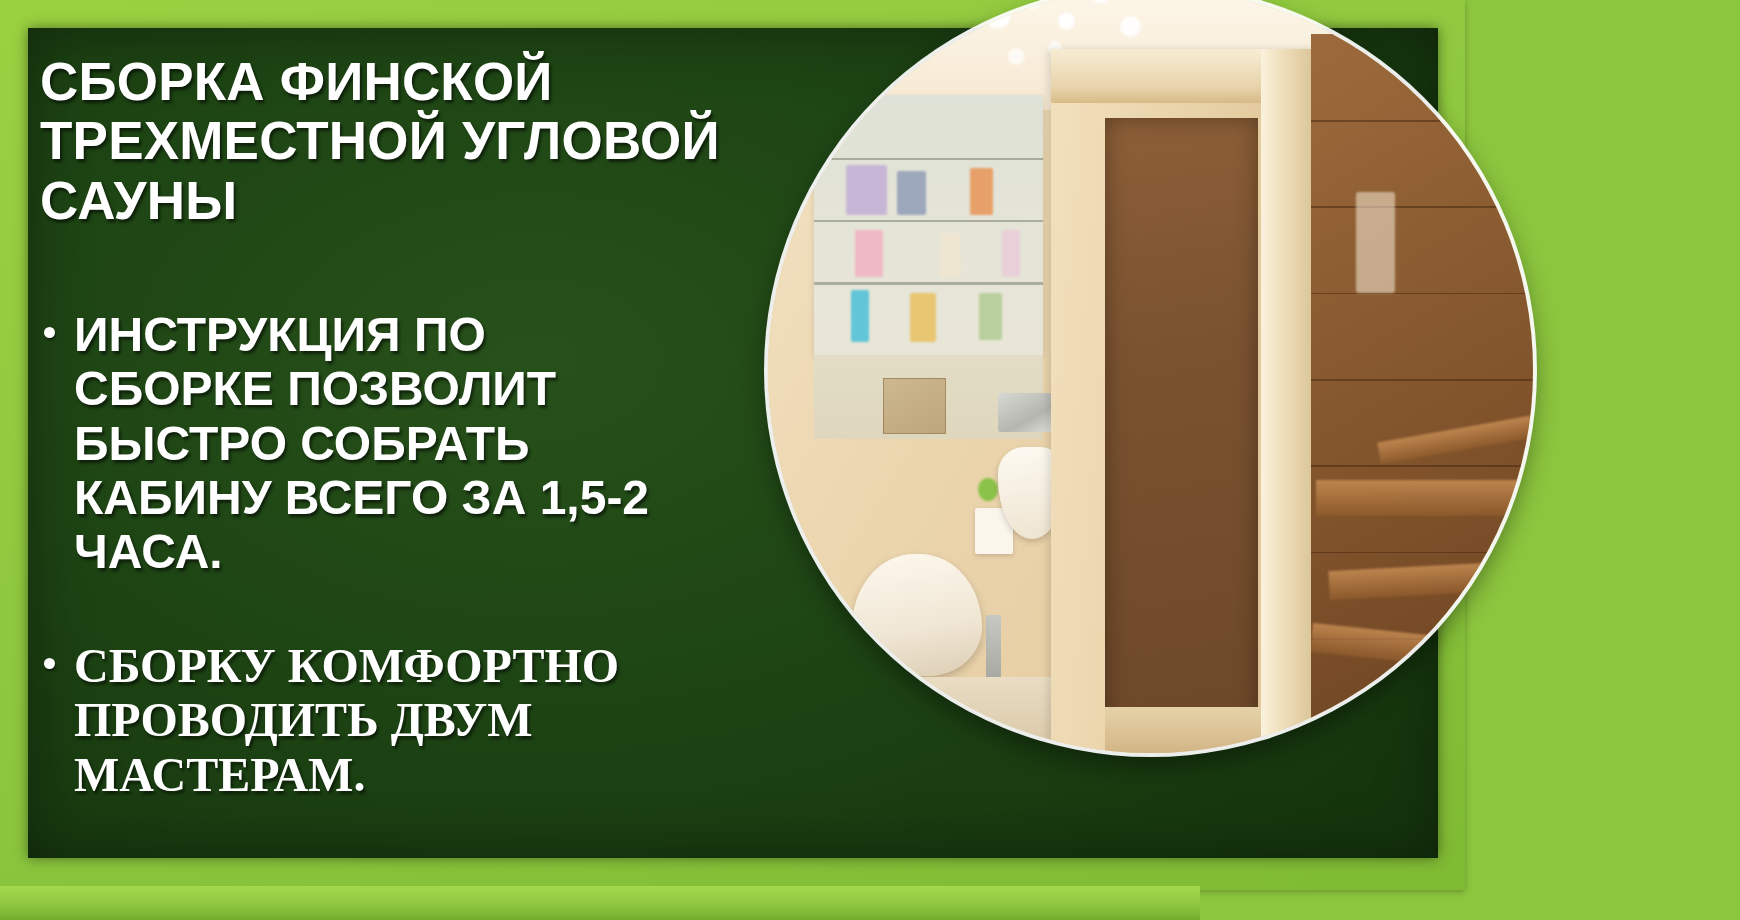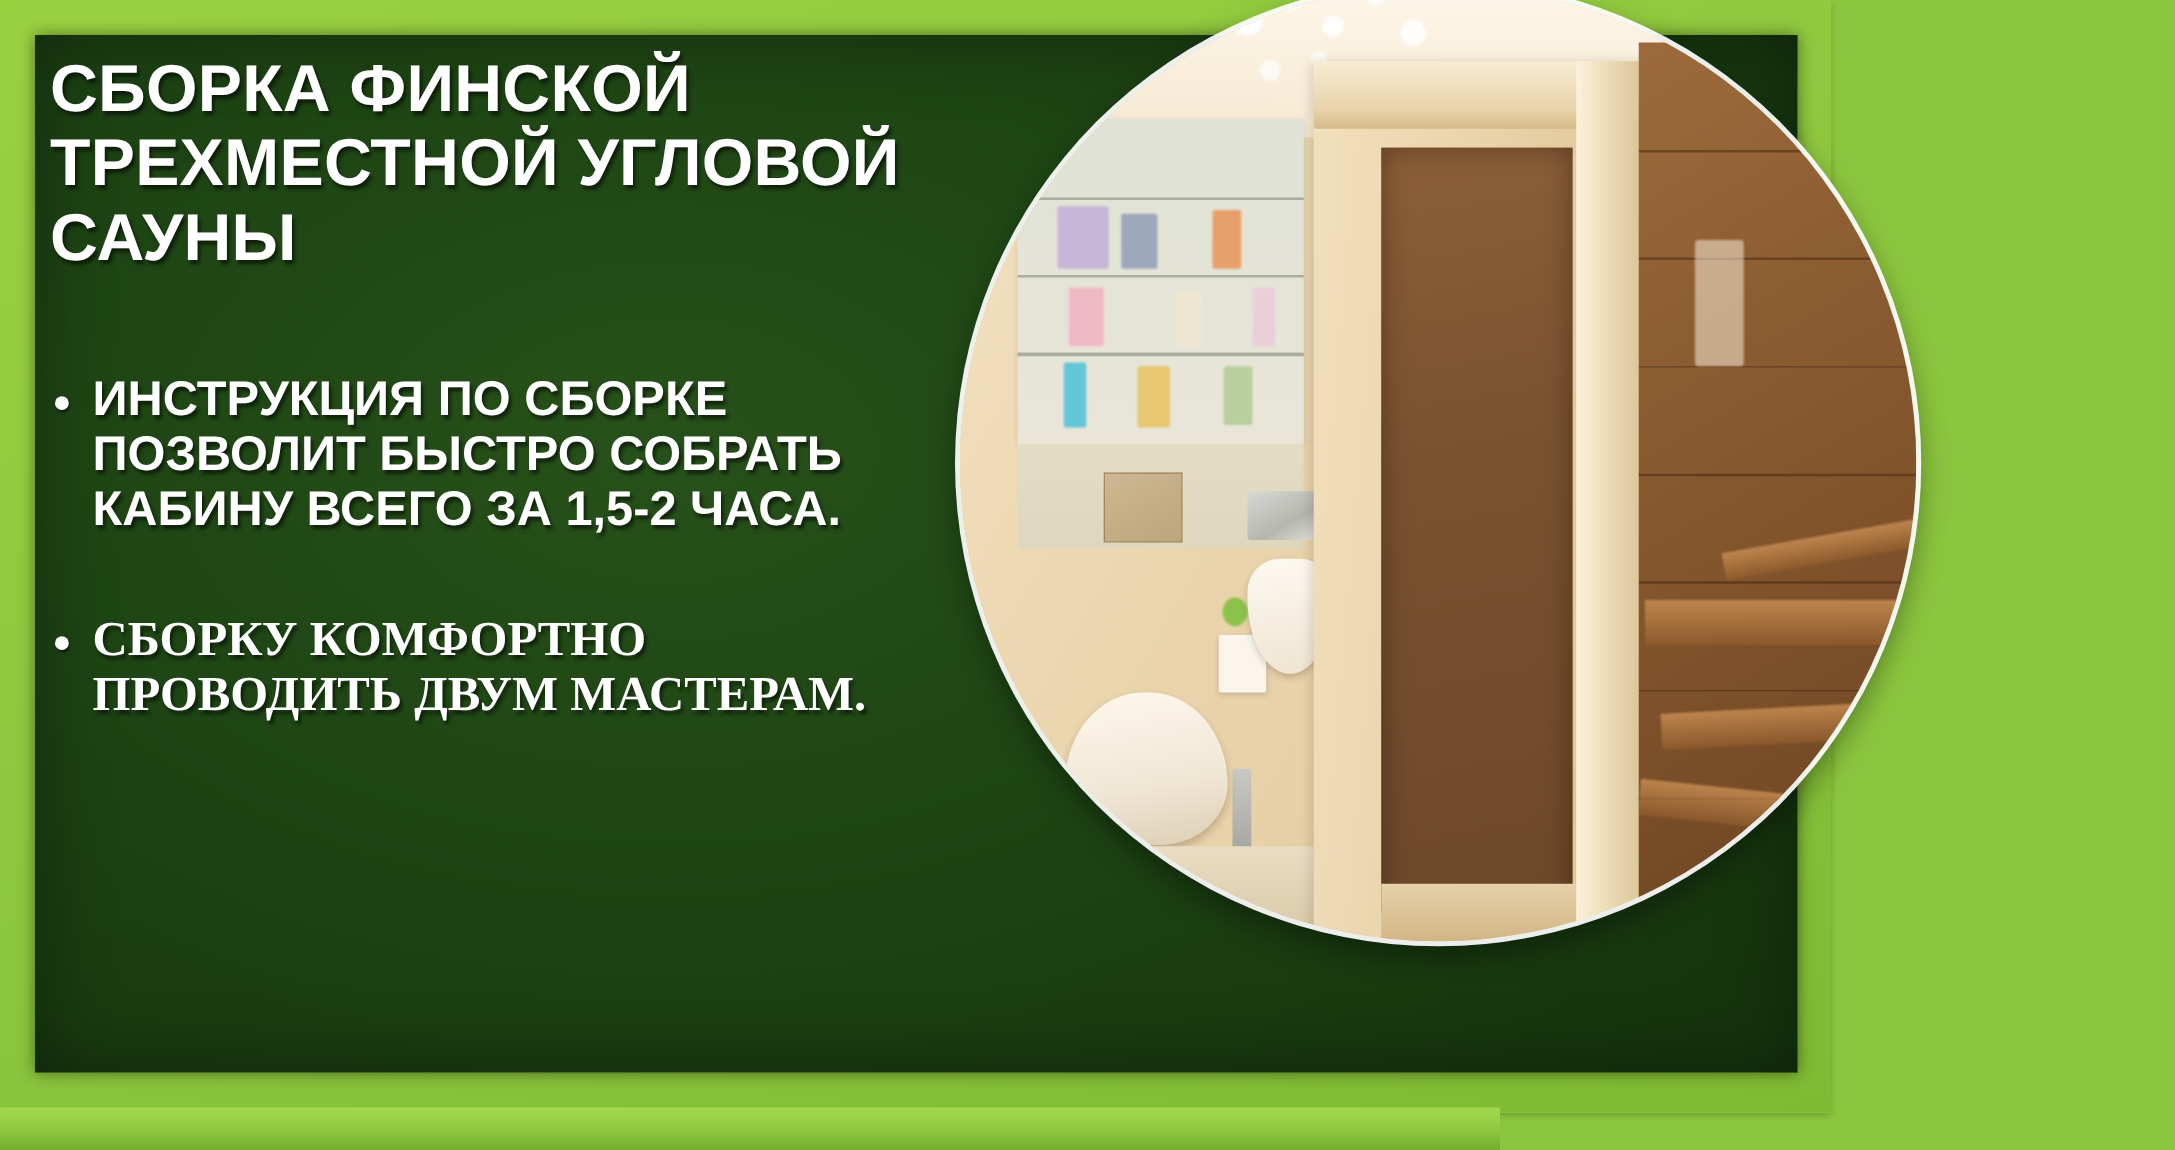--- a/index.html
+++ b/index.html
@@ -65,21 +65,21 @@
       radial-gradient(ellipse 1100px 700px at 36% 40%, #27511a 0%, #1e4514 45%, #15350d 100%);
     z-index: 4;
     box-shadow: inset 0 0 60px rgba(0,0,0,.35), 0 0 12px rgba(0,0,0,.45);
     overflow: hidden;
   }
 
   
   .text-col {
     position: absolute;
     left: 40px;
-    top: 42px;
+    top: 52px;
     width: 760px;
     z-index: 6;
   }
   .headline {
     color: #ffffff;
     font-size: 53px;
     font-weight: bold;
     line-height: 1.12;
     letter-spacing: .2px;
     text-transform: uppercase;
@@ -90,21 +90,21 @@
 
   ul.bullets {
     list-style: none;
     margin: 0;
     padding: 0;
     margin-top: 78px;
   }
   ul.bullets li {
     position: relative;
     color: #ffffff;
-    font-size: 39px;
+    font-size: 48px;
     font-weight: 600;
     line-height: 1.13;
     text-transform: uppercase;
     padding-left: 34px;
     margin-bottom: 60px;
     text-shadow: 2px 3px 3px rgba(0,0,0,.55);
     width: 620px;
   }
   ul.bullets li:last-child { margin-bottom: 0; font-family: Liberation Serif, serif; }
   ul.bullets li .dot {

